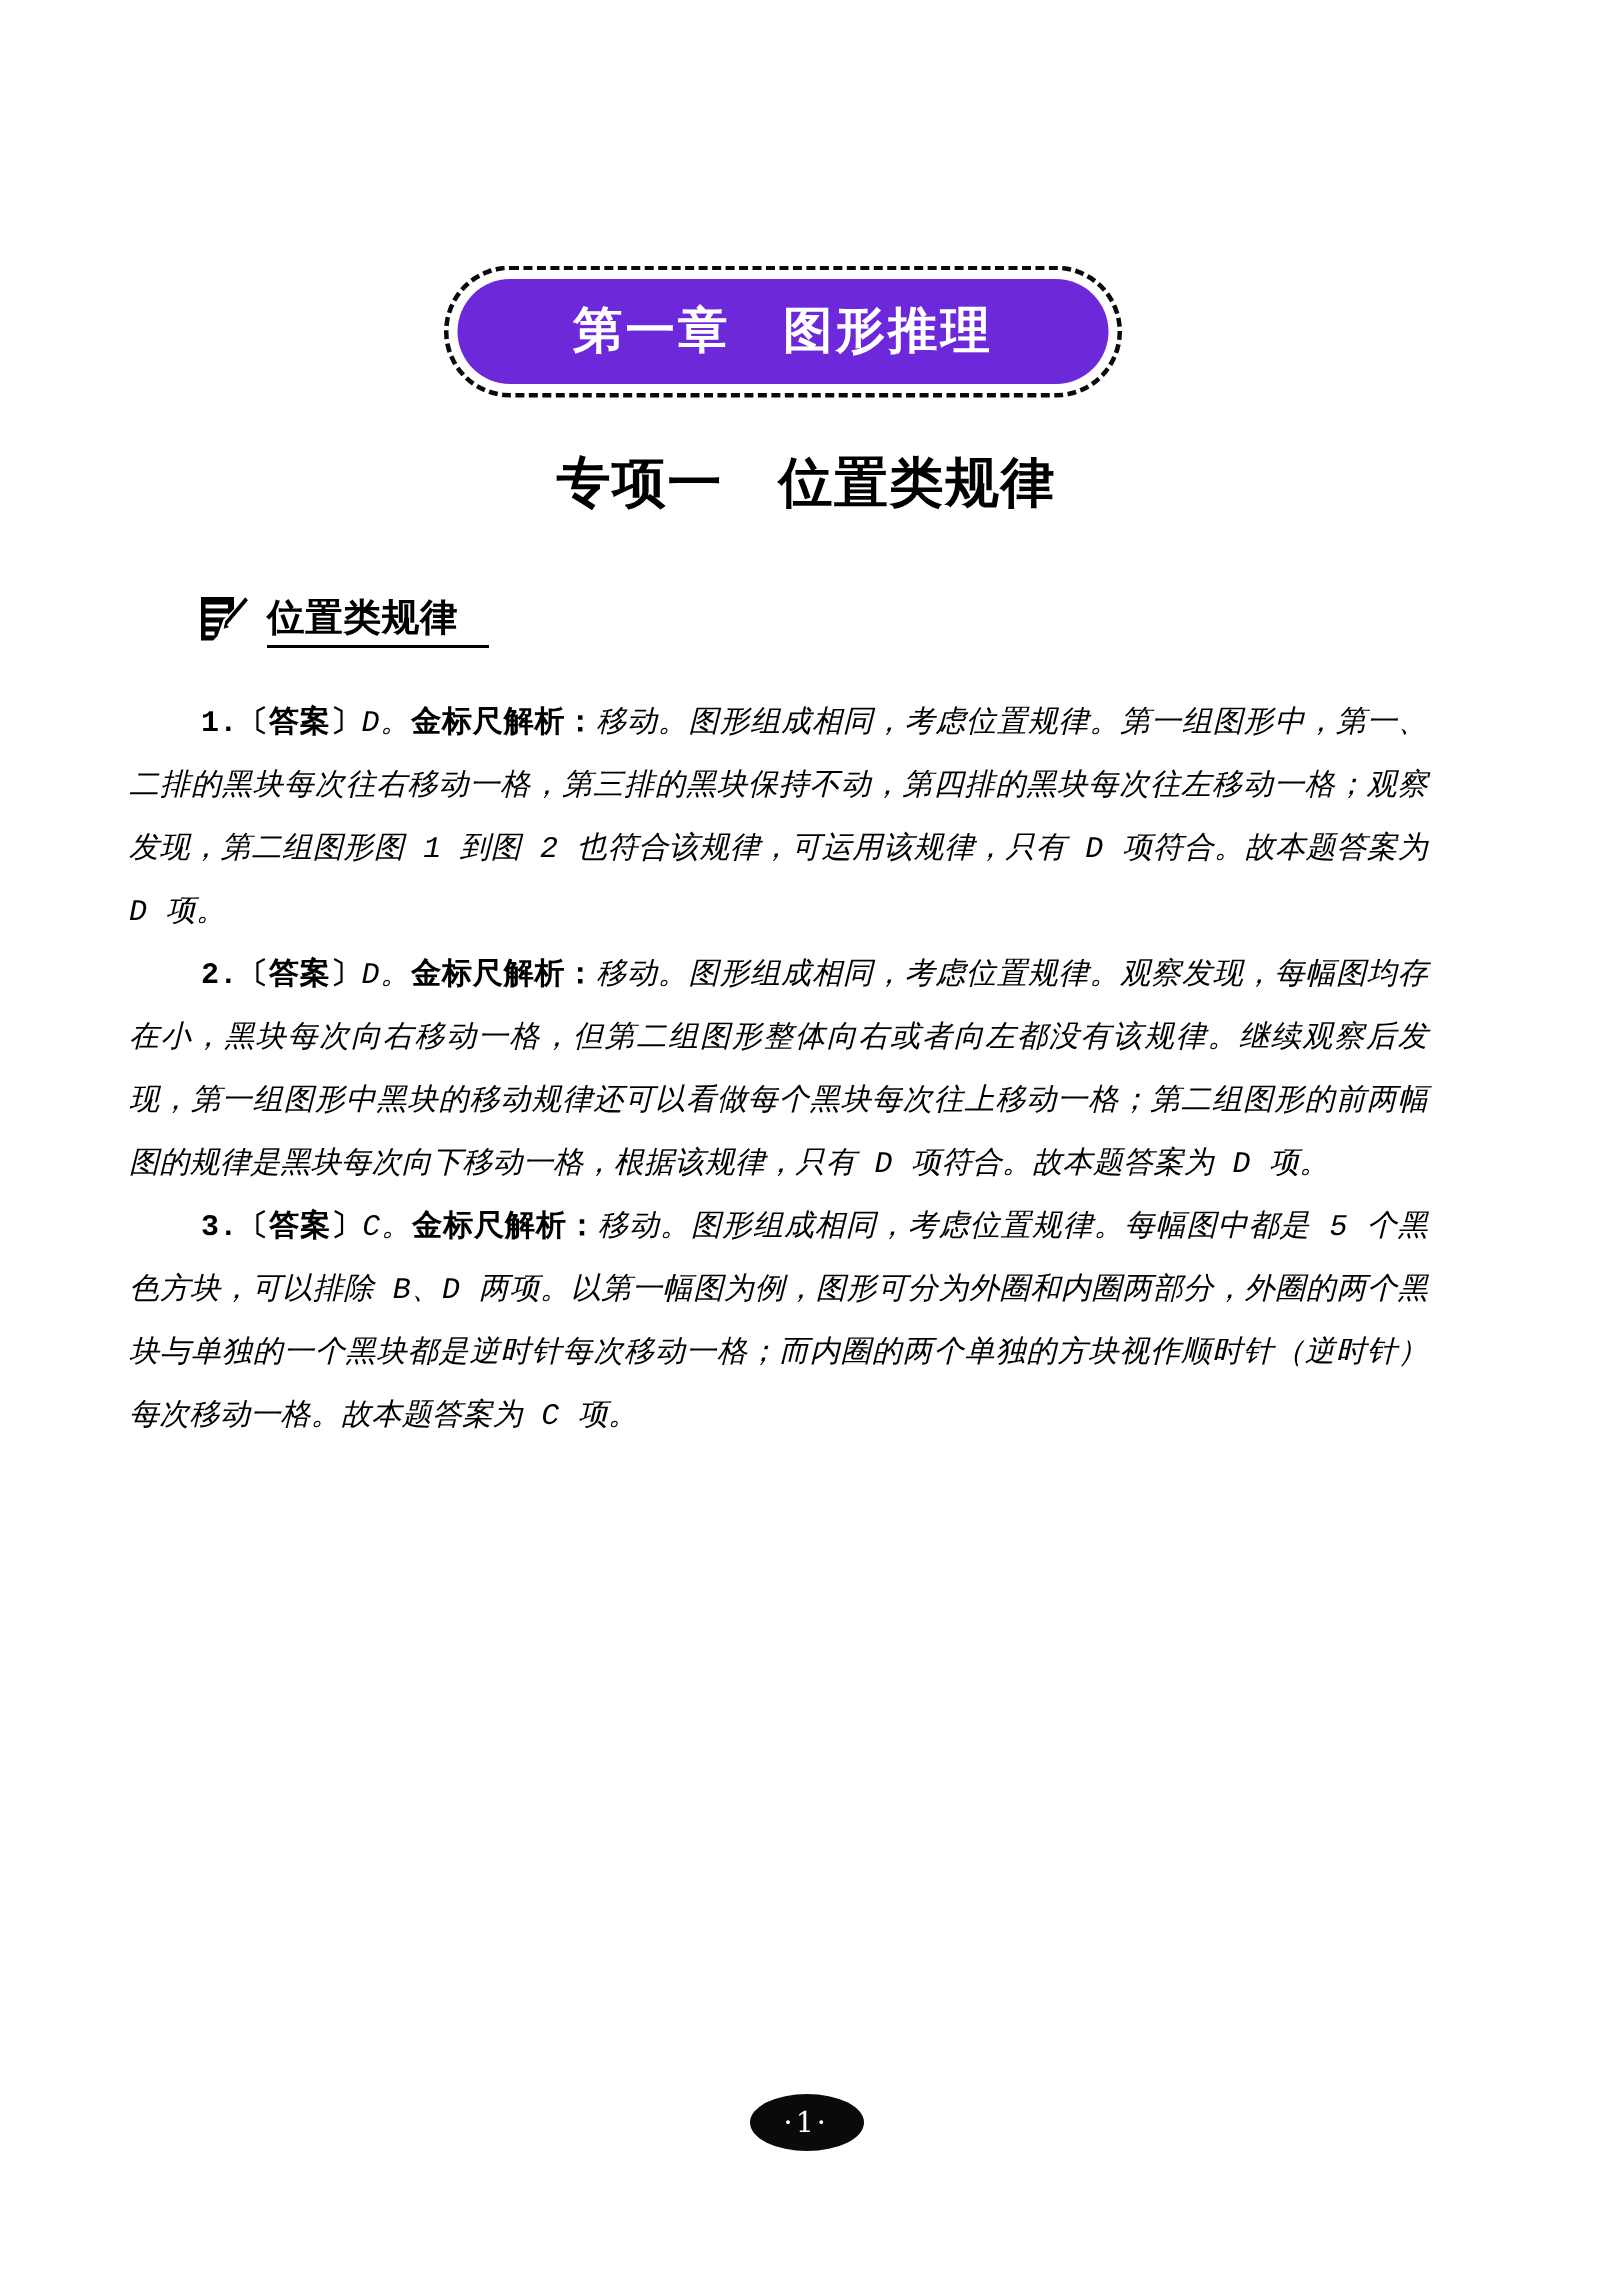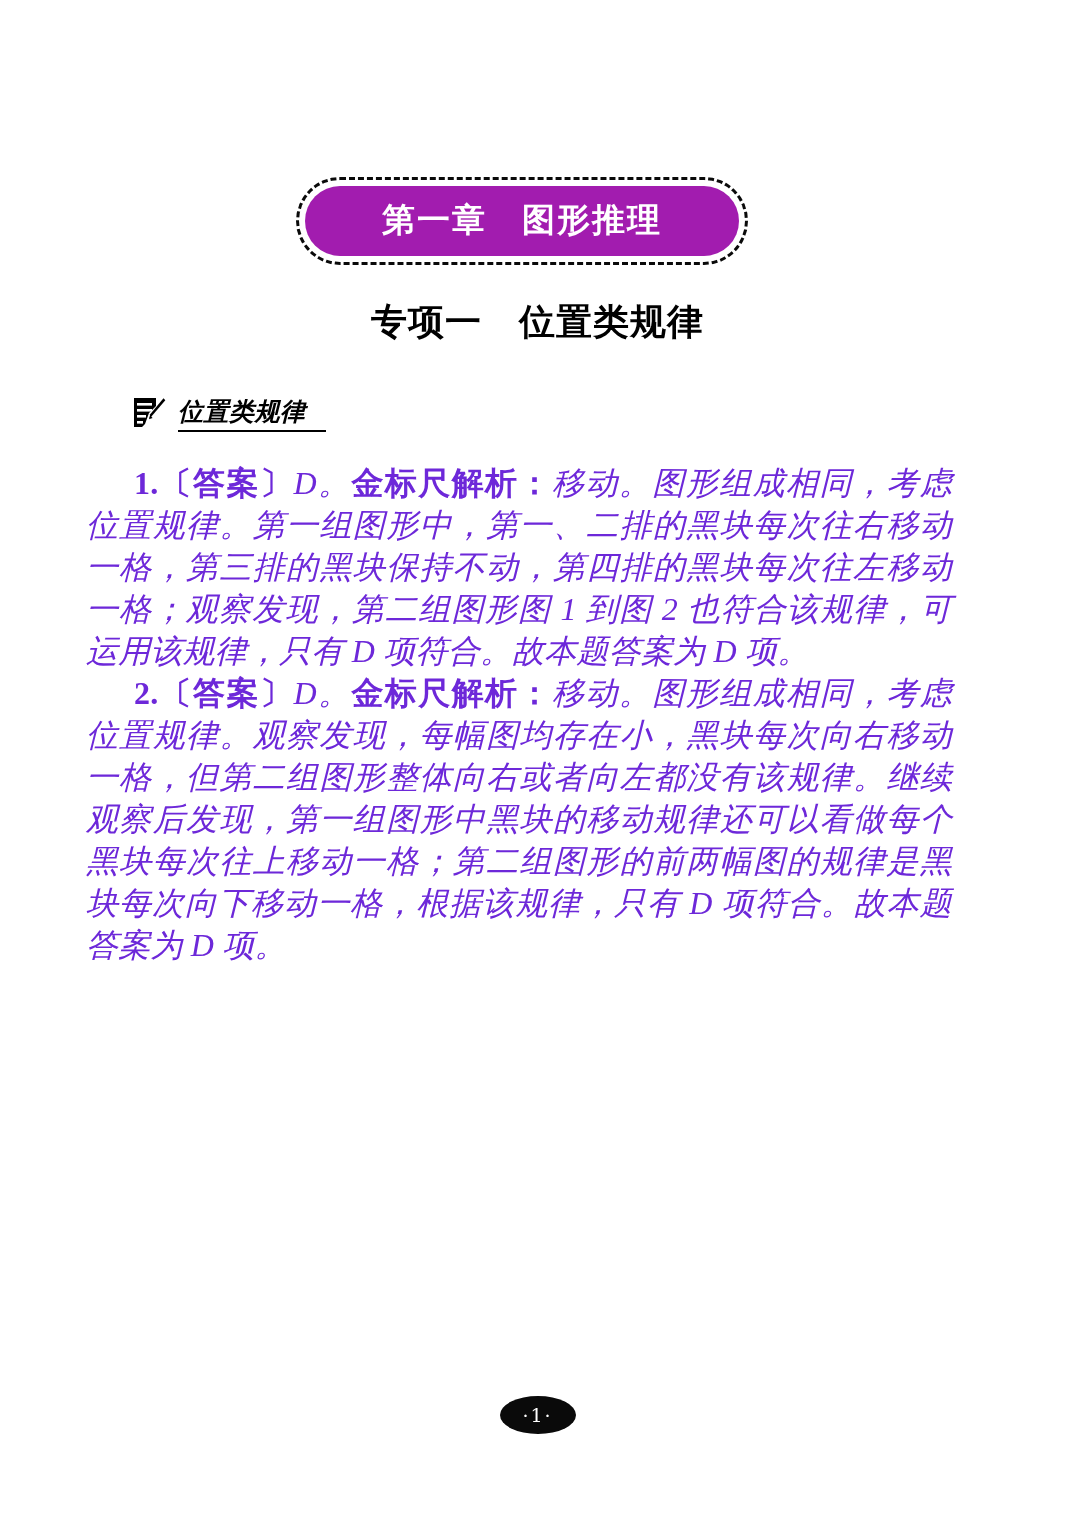--- a/index.html
+++ b/index.html
@@ -42,21 +42,21 @@
     box-sizing: border-box;
     border: 3px dashed #0a0a0a;
     border-radius: 44px;
   }
   .chapter-pill {
     position: absolute;
     left: 9px;
     top: 9px;
     right: 9px;
     bottom: 9px;
-    background: #a21caf;
+    background: #6d28d9;
     border-radius: 36px;
     display: flex;
     align-items: center;
     justify-content: center;
   }
   .chapter-title {
     color: #ffffff;
     font-family: "DejaVu Serif", "Liberation Serif", serif;
     font-size: 33px;
     font-weight: 700;
@@ -93,21 +93,20 @@
     width: 34px;
     height: 34px;
     flex: 0 0 34px;
     margin-right: 12px;
     margin-bottom: 2px;
     display: block;
   }
   .subsection-text-wrap {
     display: flex;
     flex-direction: column;
-    font-style: italic;
   }
   .subsection-label {
     font-family: "DejaVu Sans", "Liberation Sans", sans-serif;
     font-size: 25px;
     font-weight: 700;
     line-height: 1.12;
     letter-spacing: 0.5px;
     color: #000000;
     white-space: pre;
   }
@@ -119,30 +118,30 @@
   }
 
   
   .body-copy {
     position: absolute;
     left: 86px;
     top: 462px;
     width: 866px;
   }
   .para {
-    font-family: Liberation Serif, serif;
-    font-size: 32px;
+    font-family: Liberation Mono, monospace;
+    font-size: 20px;
     line-height: 42px;
     text-align: justify;
     text-justify: inter-character;
     text-align-last: left;
     margin: 0;
     letter-spacing: 0.2px;
     text-indent: 48px;
-    color: #6d28d9;
+    color: #000000;
     font-style: italic;
   }
   .para b {
     font-weight: 700;
     font-style: normal;
   }
 
   
   .page-number {
     position: absolute;
@@ -199,20 +198,23 @@
   <div class="body-copy">
 
     <p class="para">
       <b>1.</b><b>〔答案〕</b><span>D。</span><b>金标尺解析：</b><span>移动。图形组成相同，考虑位置规律。第一组图形中，第一、二排的黑块每次往右移动一格，第三排的黑块保持不动，第四排的黑块每次往左移动一格；观察发现，第二组图形图 1 到图 2 也符合该规律，可运用该规律，只有 D 项符合。故本题答案为 D 项。</span>
     </p>
 
     <p class="para">
       <b>2.</b><b>〔答案〕</b><span>D。</span><b>金标尺解析：</b><span>移动。图形组成相同，考虑位置规律。观察发现，每幅图均存在小，黑块每次向右移动一格，但第二组图形整体向右或者向左都没有该规律。继续观察后发现，第一组图形中黑块的移动规律还可以看做每个黑块每次往上移动一格；第二组图形的前两幅图的规律是黑块每次向下移动一格，根据该规律，只有 D 项符合。故本题答案为 D 项。</span>
     </p>
 
+    <p class="para">
+      <b>3.</b><b>〔答案〕</b><span>C。</span><b>金标尺解析：</b><span>移动。图形组成相同，考虑位置规律。每幅图中都是 5 个黑色方块，可以排除 B、D 两项。以第一幅图为例，图形可分为外圈和内圈两部分，外圈的两个黑块与单独的一个黑块都是逆时针每次移动一格；而内圈的两个单独的方块视作顺时针（逆时针）每次移动一格。故本题答案为 C 项。</span>
+    </p>
 
 
 
 
   </div>
 
   <div class="page-number">
     <span>·1·</span>
   </div>
 

